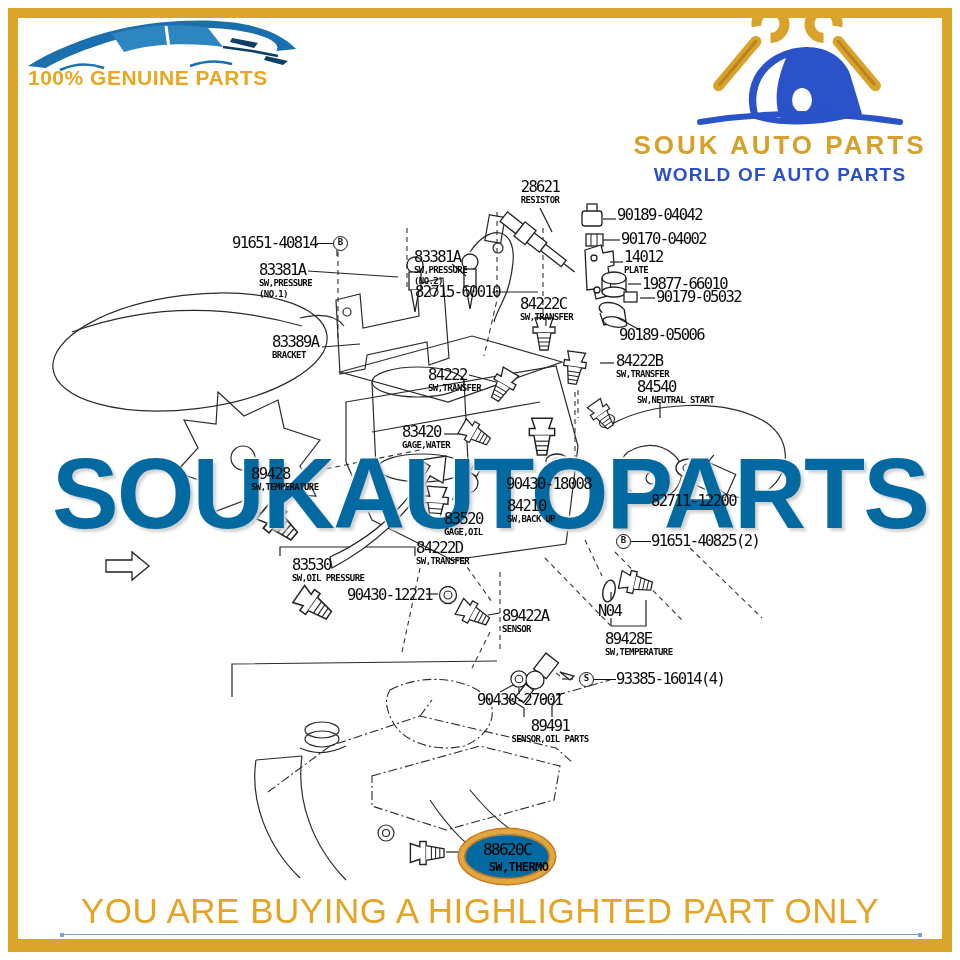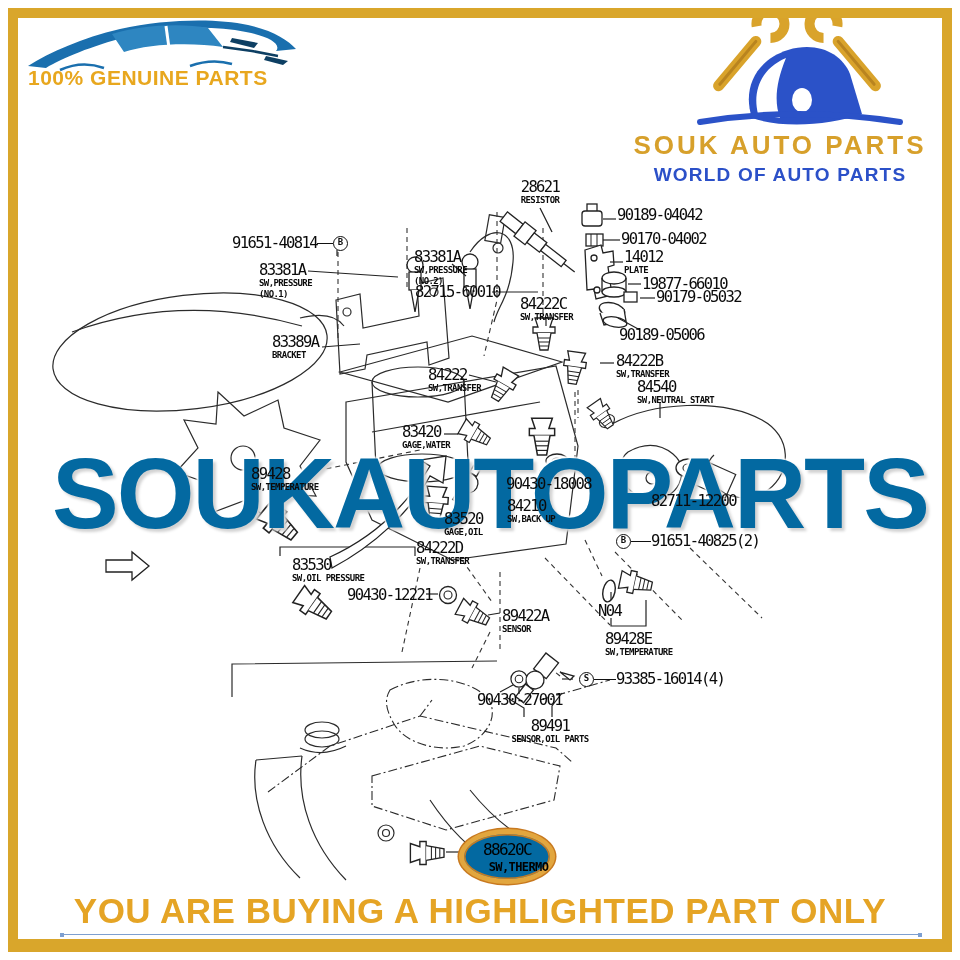--- a/index.html
+++ b/index.html
@@ -26,21 +26,21 @@
   .cletter{display:inline-flex;width:13px;height:13px;border:1.6px solid #111;border-radius:50%;
            font-family:"DejaVu Sans Mono",monospace;font-weight:bold;font-size:9px;align-items:center;
            justify-content:center;flex:0 0 auto;}
   
   .hl-oval{position:absolute;left:459px;top:829px;width:86px;height:45px;border:5px solid #E2A63E;border-radius:50%;
            box-shadow:0 0 0 1.5px #C8791F, inset 0 0 0 1.5px #C8791F;z-index:3;display:flex;flex-direction:column;
            align-items:center;justify-content:center;background:#0369a1;}
   .hl-oval .pnum{font-size:16px;}
   .hl-oval .psub{font-size:12px;padding-left:23px;}
   
-  .footer{position:absolute;left:0;right:0;top:891px;text-align:center;font-size:35px;font-weight:bold;
+  .footer{position:absolute;left:0;right:0;top:891px;text-align:center;font-size:35px;font-weight:normal;
           letter-spacing:.5px;color:#E5A425;z-index:3;}
   .footer-line{position:absolute;left:62px;width:858px;top:934px;height:0;border-top:1.6px solid #7D9FD0;z-index:3;}
   .footer-line:before,.footer-line:after{content:"";position:absolute;top:-2.5px;width:4px;height:4px;background:#7D9FD0;}
   .footer-line:before{left:-2px;} .footer-line:after{right:-2px;}
   svg.art{position:absolute;left:0;top:0;z-index:1;}
   svg.logoart{position:absolute;z-index:3;}
 </style>
 </head>
 <body>
 

